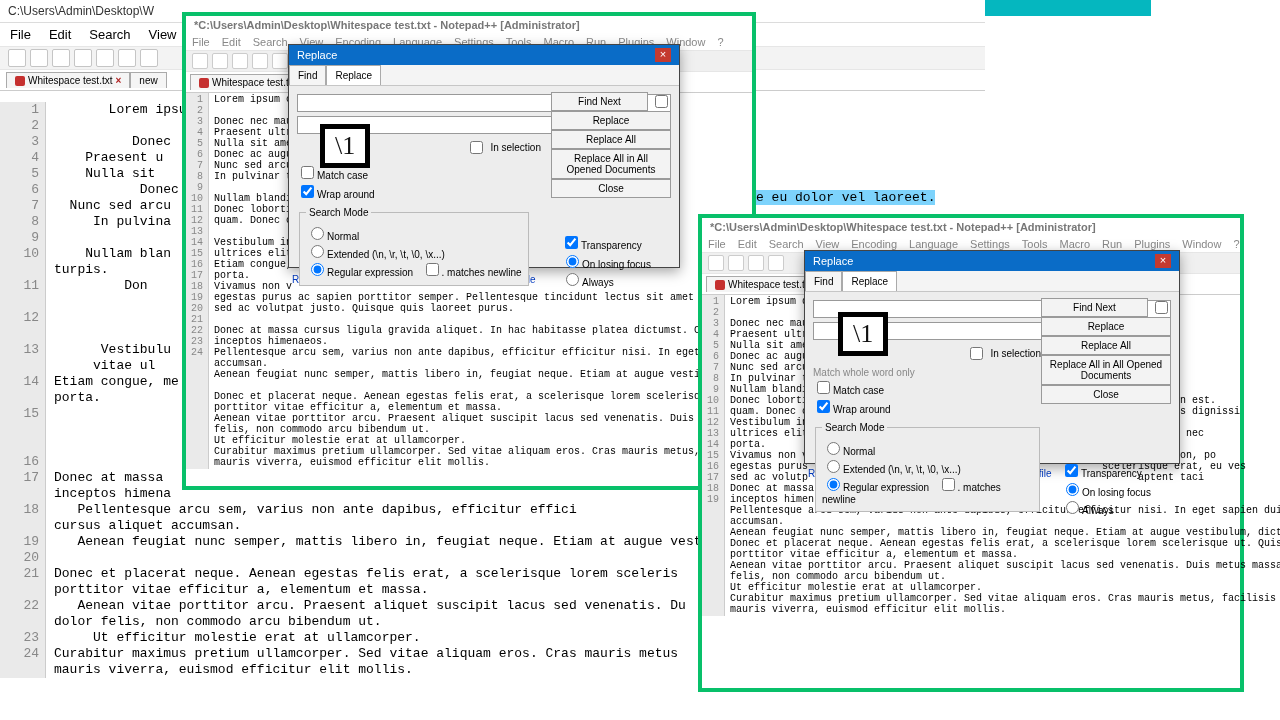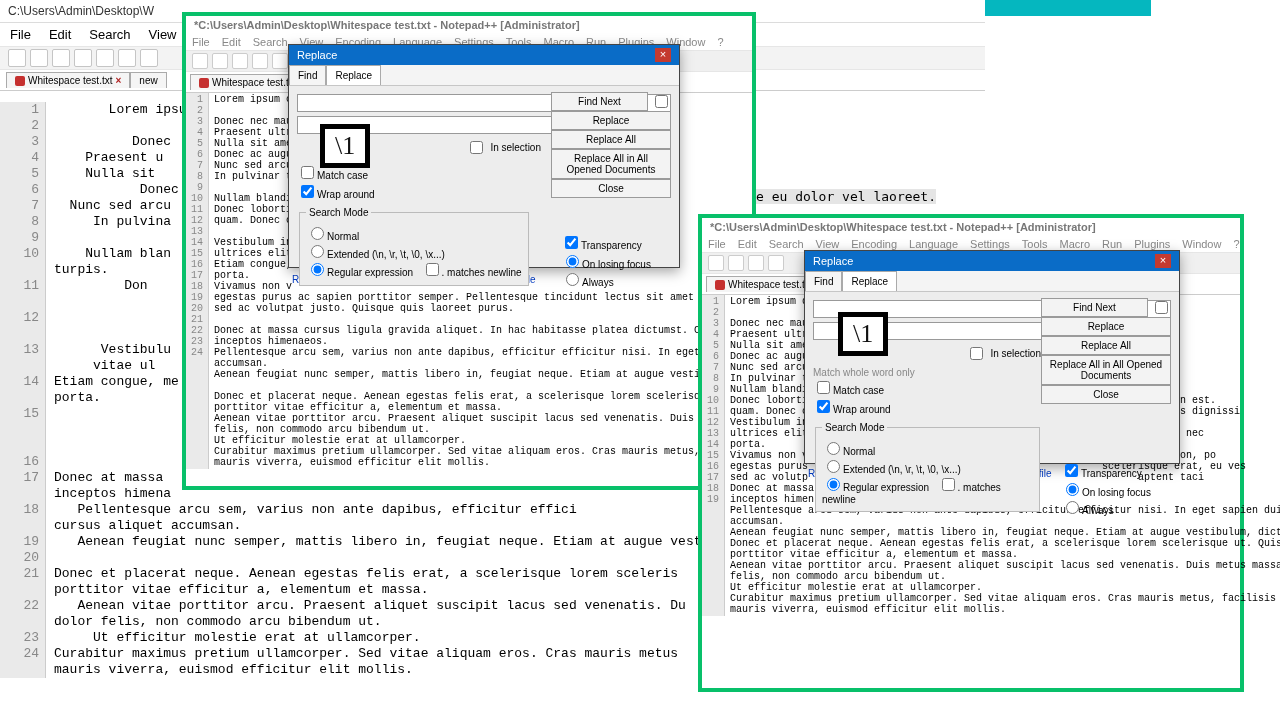--- a/index.html
+++ b/index.html
@@ -343,21 +343,21 @@
 Aenean vitae porttitor arcu. Praesent aliquet suscipit lacus sed venenatis. Duis metus massa, ult
 felis, non commodo arcu bibendum ut.
 Ut efficitur molestie erat at ullamcorper.
 Curabitur maximus pretium ullamcorper. Sed vitae aliquam eros. Cras mauris metus, facilisis cong
 mauris viverra, euismod efficitur elit mollis.
 </div>
     </div>
   </div>
   <div class="msg" style="position:absolute;left:800px;top:466px;width:300px;">Replace All: 19 occurrences were replaced in entire file</div>
 
-  <div style="position:absolute;left:756px;top:189px;font-family:Consolas,monospace;font-size:13px;"><span class="hl" style="background:#e5e5e5;">e eu dolor vel laoreet.</span></div>
+  <div style="position:absolute;left:756px;top:189px;font-family:Consolas,monospace;font-size:13px;"><span class="hl" style="background:#7dd3fc;font-family:Liberation Mono, monospace;">e eu dolor vel laoreet.</span></div>
 
   <div class="dlg" style="left:288px;top:44px;width:392px;height:224px;">
     <div class="dlg-title">
       <span>Replace</span>
       <span class="x">×</span>
     </div>
     <div class="dlg-tabs">
       <div class="t">Find</div>
       <div class="t active">Replace</div>
     </div>

